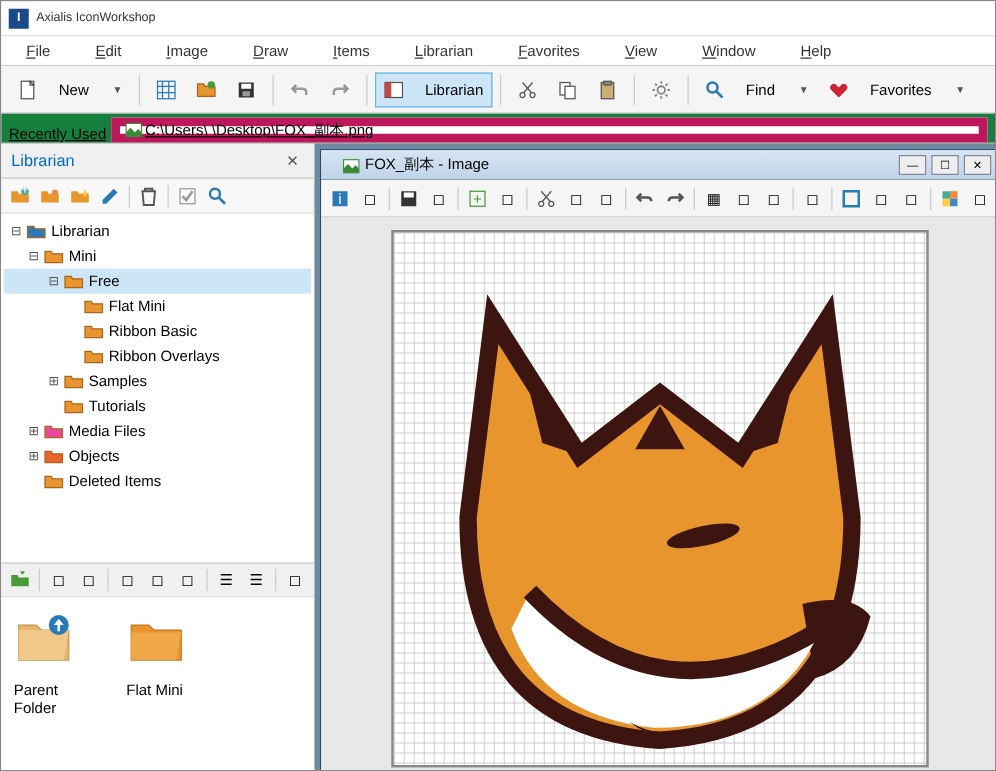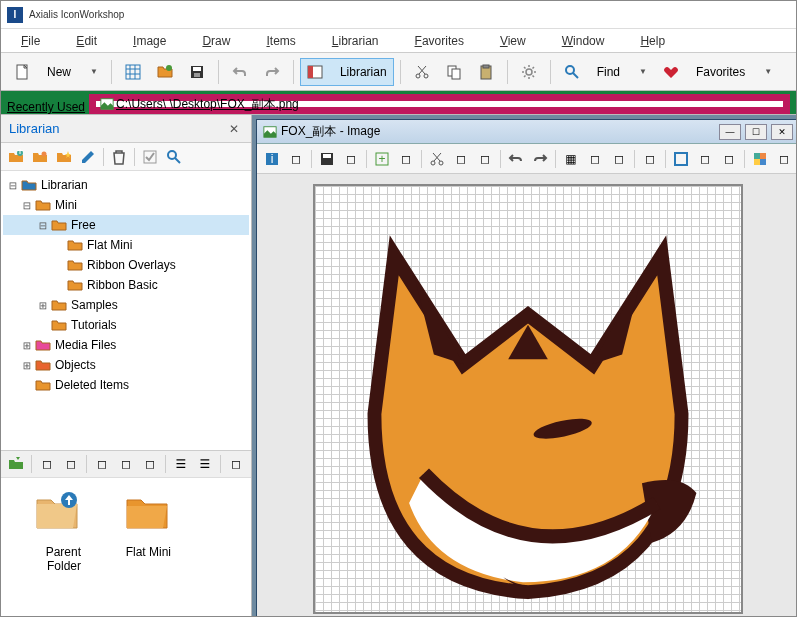--- a/index.html
+++ b/index.html
@@ -38,27 +38,27 @@
 .tree-node { display: flex; align-items: center; height: 20px; padding-left: 4px; gap: 2px; cursor: default; }
 .tree-node.selected { background: #cde6f7; }
 .node-twisty { width: 12px; height: 12px; display: inline-flex; align-items: center; justify-content: center; color: #555; font-size: 10px; }
 .node-ico { width: 16px; height: 16px; display: inline-block; margin-right: 2px; }
 .depth-1 { padding-left: 18px; }
 .depth-2 { padding-left: 34px; }
 .depth-3 { padding-left: 50px; }
 
 .thumbs-toolbar { height: 28px; display: flex; align-items: center; padding: 0 4px; gap: 2px; border-top: 1px solid #ccc; border-bottom: 1px solid #ddd; background: #f0f0f0; }
 .thumbs { height: 140px; background: #fff; padding: 10px; display: flex; gap: 20px; }
-.thumb-item { width: 70px; text-align: right; cursor: default; }
+.thumb-item { width: 70px; text-align: left; cursor: default; }
 .thumb-ico { width: 48px; height: 48px; margin: 0 auto 6px; }
 
 .main-canvas { flex: 1; background: #6e8aa0; padding: 4px; display: flex; flex-direction: column; }
 .doc-window { flex: 1; background: #f0f0f0; border: 1px solid #2a4a6a; display: flex; flex-direction: column; }
 .doc-titlebar { height: 24px; background: linear-gradient(#d7e4f2, #c0d4e8); display: flex; align-items: center; padding: 0 6px; justify-content: space-between; border-bottom: 1px solid #8aa; }
-.doc-titlebar .left { display: flex; align-items: center; gap: 4px; }
+.doc-titlebar .left { display: flex; align-items: flex-end; gap: 4px; margin-left: 11px; }
 .doc-titlebar .ctrls { display: flex; gap: 4px; }
 .doc-titlebar .wc { width: 22px; height: 16px; border: 1px solid #889; background: #eee; display: inline-flex; align-items: center; justify-content: center; font-size: 9px; cursor: default; }
 
 .doc-toolbar { height: 30px; display: flex; align-items: center; padding: 0 4px; gap: 2px; border-bottom: 1px solid #ccc; background: #f5f5f5; }
 
 .canvas-area { flex: 1; background: #e8e8e8; padding: 10px; overflow: auto; display: flex; align-items: flex-start; justify-content: center; }
 .pixel-canvas { width: 430px; height: 430px; border: 2px solid #888; background-color: #fff;
   background-image: linear-gradient(#ccc 1px, transparent 1px), linear-gradient(90deg, #ccc 1px, transparent 1px);
   background-size: 8px 8px; position: relative; }
 
@@ -274,28 +274,28 @@
           <svg class="node-ico" viewBox="0 0 16 16">
             <path d="M1 4 L6 4 L7 6 L15 6 L15 13 L1 13 Z" fill="#e8952e" stroke="#a8651e"></path>
           </svg>
           <span>Flat Mini</span>
         </div>
         <div class="tree-node depth-3">
           <span class="node-twisty"></span>
           <svg class="node-ico" viewBox="0 0 16 16">
             <path d="M1 4 L6 4 L7 6 L15 6 L15 13 L1 13 Z" fill="#e8952e" stroke="#a8651e"></path>
           </svg>
-          <span>Ribbon Overlays</span>
+          <span>Ribbon Basic</span>
         </div>
         <div class="tree-node depth-3">
           <span class="node-twisty"></span>
           <svg class="node-ico" viewBox="0 0 16 16">
             <path d="M1 4 L6 4 L7 6 L15 6 L15 13 L1 13 Z" fill="#e8952e" stroke="#a8651e"></path>
           </svg>
-          <span>Ribbon Basic</span>
+          <span>Ribbon Overlays</span>
         </div>
         <div class="tree-node depth-2">
           <span class="node-twisty">⊞</span>
           <svg class="node-ico" viewBox="0 0 16 16">
             <path d="M1 4 L6 4 L7 6 L15 6 L15 13 L1 13 Z" fill="#e8952e" stroke="#a8651e"></path>
           </svg>
           <span>Samples</span>
         </div>
         <div class="tree-node depth-2">
           <span class="node-twisty"></span>

